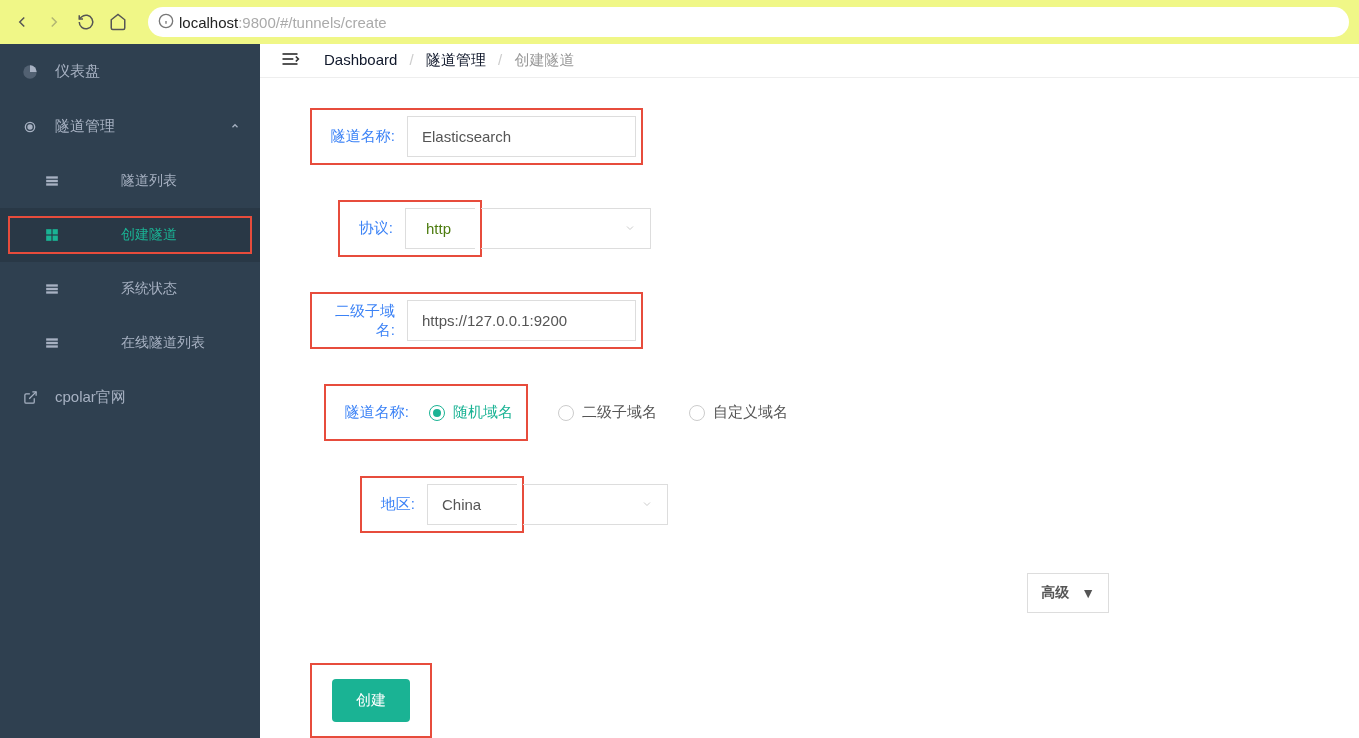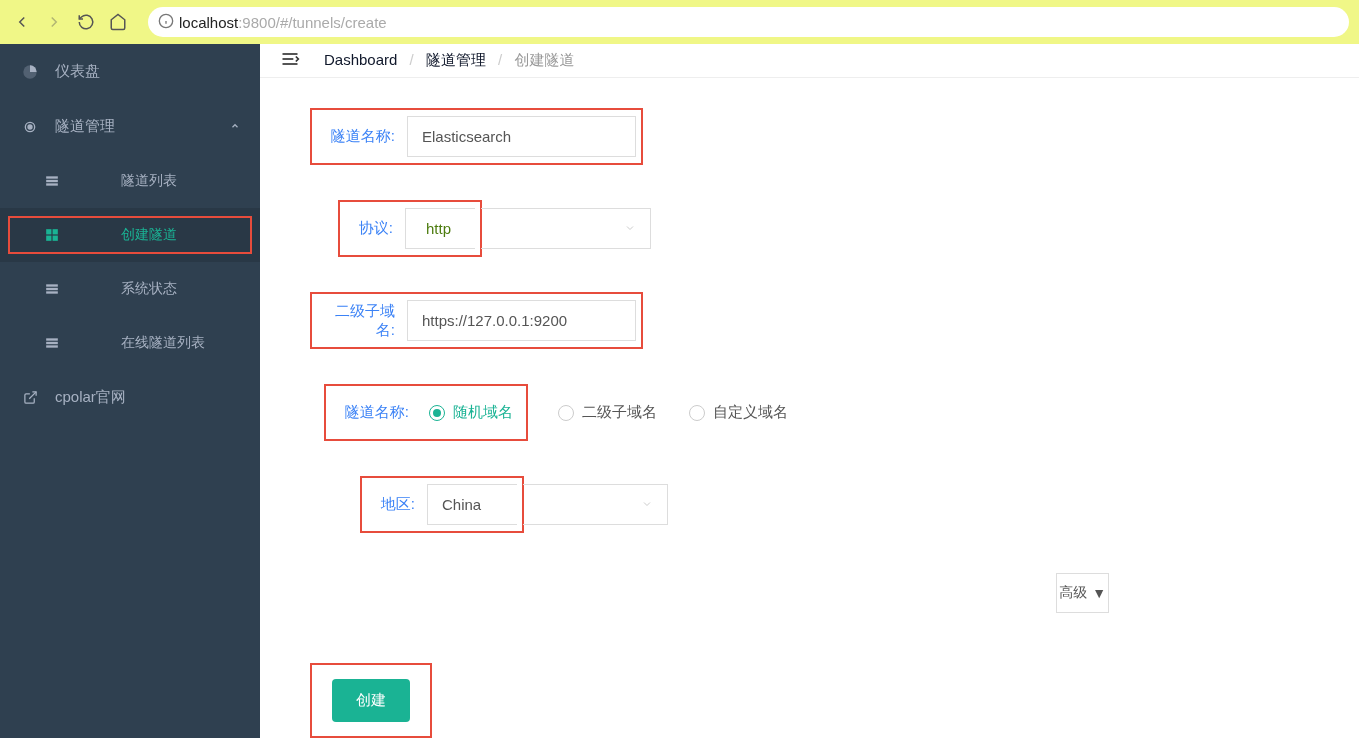--- a/index.html
+++ b/index.html
@@ -49,21 +49,21 @@
     
     .radio-group { display: flex; gap: 32px; }
     .radio-option { display: flex; align-items: center; gap: 8px; cursor: pointer; }
     .radio-btn { width: 16px; height: 16px; border: 1px solid #ccc; border-radius: 50%; display: flex; align-items: center; justify-content: center; }
     .radio-btn.checked { border-color: #1ab394; }
     .radio-btn.checked::after { content: ''; width: 8px; height: 8px; border-radius: 50%; background: #1ab394; }
     .radio-option .radio-label { font-size: 15px; color: #555; }
     .radio-option.selected .radio-label { color: #1ab394; }
     
     .advanced-row { display: flex; justify-content: flex-end; padding-right: 200px; margin-top: 40px; }
-    .advanced-btn { border: 1px solid #ddd; padding: 10px 2px; color: #555; cursor: pointer; display: flex; align-items: center; gap: 5px; }
+    .advanced-btn { border: 1px solid #ddd; padding: 10px 13px; color: #555; cursor: pointer; display: flex; align-items: center; gap: 12px; font-weight: bold; }
     
     .submit-area { padding: 0 50px; margin-top: 20px; }
     .submit-highlight { border: 2px solid #e74c3c; padding: 14px 20px; display: inline-block; }
     .submit-btn { background: #1ab394; color: #fff; border: none; padding: 12px 24px; font-size: 15px; border-radius: 4px; cursor: pointer; }
   </style>
 </head>
 <body>
 
 <div class="browser-bar">
   <div class="nav-btn">

